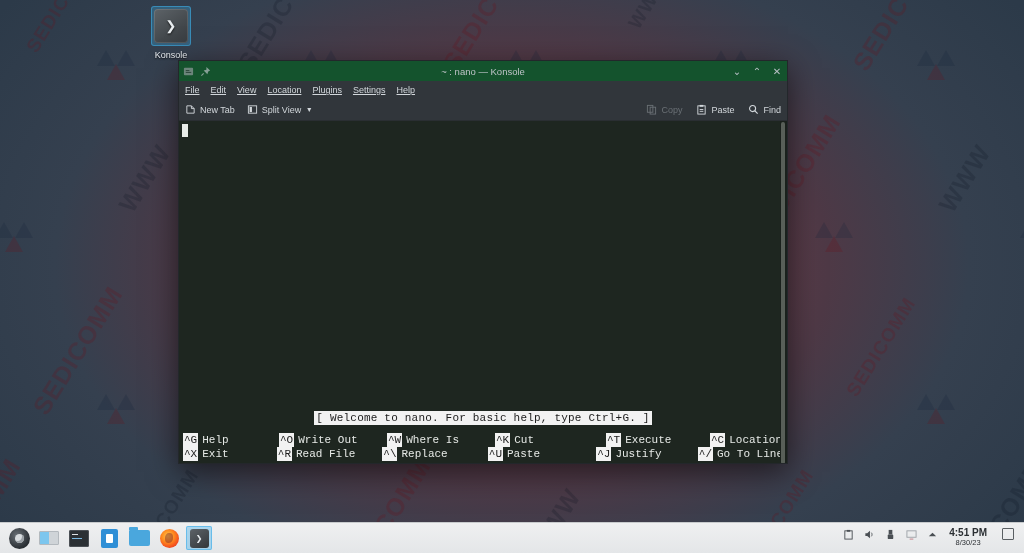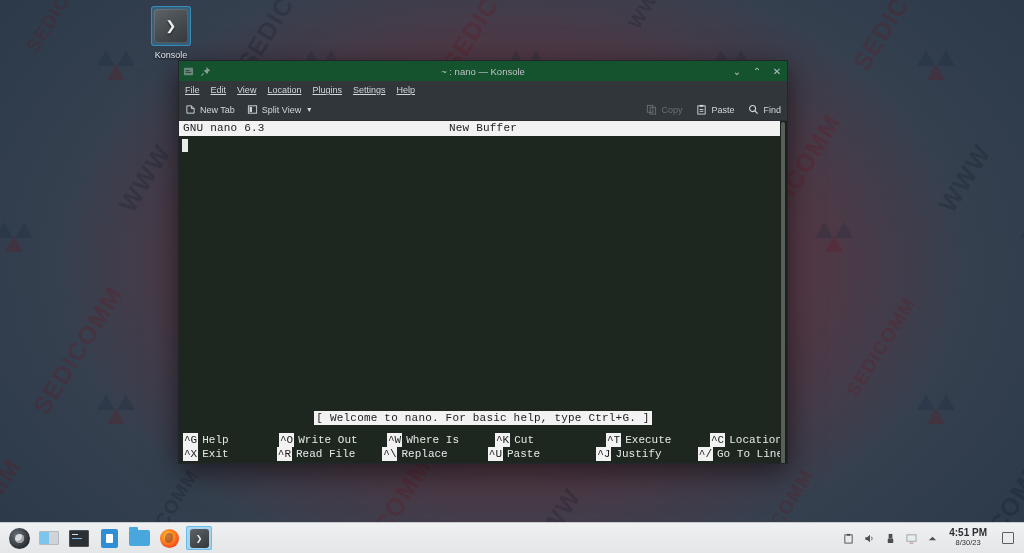--- a/index.html
+++ b/index.html
@@ -278,21 +278,21 @@
     position:relative;
   }
   .firefox::after{content:"";position:absolute;left:5px;top:4px;width:8px;height:10px;border-radius:50% 40% 50% 40%;background:rgba(120,30,40,.45);}
   .konsole-task {
     width:19px;height:19px;border-radius:3px;
     background: linear-gradient(145deg,#5d6368 0%,#3f4448 70%,#33373a 100%);
     display:flex;align-items:center;justify-content:center;
     color:#e8ecef;font-family:"Liberation Mono",monospace;font-size:11px;
   }
 
-  .tray { margin-left:auto; display:flex; align-items:center; gap:9px; padding-right:4px; }
+  .tray { margin-left:auto; display:flex; align-items:flex-start; gap:9px; padding-right:4px; }
   .tray-ico { width:12px;height:12px;color:#4a4f54;display:flex;align-items:center;justify-content:center;cursor:pointer;}
   .clock {
     text-align:center; color:#2b2f33; line-height:10px; cursor:pointer;
     margin: 0 6px 0 2px;
   }
   .clock .t { font-size:10px; font-weight:bold; }
   .clock .d { font-size: 7.5px; }
   .showdesk { width:12px;height:12px;border:1.4px solid #5a5f63; border-radius:1px; cursor:pointer; }
 </style>
 </head>
@@ -494,24 +494,20 @@
                 <path d="M7.5 7.5L10.5 10.5" stroke="#d2d7db" stroke-width="1.3"></path>
               </svg>
           </span>
           <span>Find</span>
         </div>
       </div>
     </div>
 
     <div class="terminal">
 
-      <div class="nano-header">
-        <span>GNU nano 6.3</span>
-        <span class="hdr-center">New Buffer</span>
-      </div>
 
       <div class="nano-body">
         <span></span>
         <span class="cursor"></span>
       </div>
 
       <div class="nano-msg">
         <span>[ Welcome to nano.  For basic help, type Ctrl+G. ]</span>
       </div>
 

